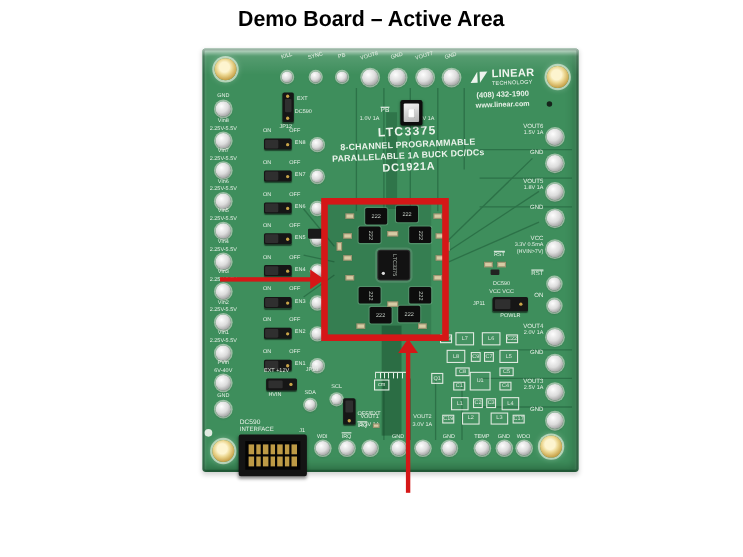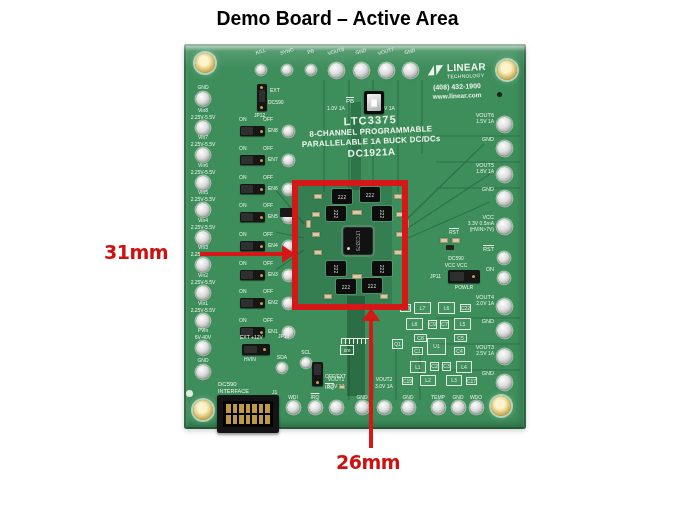--- a/index.html
+++ b/index.html
@@ -393,19 +393,17 @@
       <div class="cmp" style="left: 168px; top: 166px; width: 10px; height: 5px;"></div>
       <div class="cmp" style="left: 168px; top: 230px; width: 10px; height: 5px;"></div>
       <div class="cmp" style="left: 140px; top: 250px; width: 8px; height: 5px;"></div>
       <div class="cmp" style="left: 196px; top: 250px; width: 8px; height: 5px;"></div>
       <div class="cmp" style="left: 122px; top: 176px; width: 5px; height: 8px;"></div>
       <div class="cmp" style="left: 220px; top: 176px; width: 5px; height: 8px;"></div>
       <div style="position: absolute; left: 96px; top: 164px; width: 14px; height: 9px; background: rgb(26, 26, 26); border-radius: 1px;"></div>
     </div>
 
   <div class="red rect" style="background: transparent; border-color: rgb(213, 23, 23);"></div>
-  <div class="redtxt" id="wlab">31mm</div>
   <div class="red" id="hline" style="background: rgb(213, 23, 23);"></div>
   <div class="tri" id="htri" style="border-left-color: rgb(213, 23, 23);"></div>
   <div class="red" id="vline" style="background: rgb(213, 23, 23);"></div>
   <div class="tri" id="vtri" style="border-bottom-color: rgb(213, 23, 23);"></div>
-  <div class="redtxt" id="hlab">26mm</div>
 </div>
 
 </body></html>

